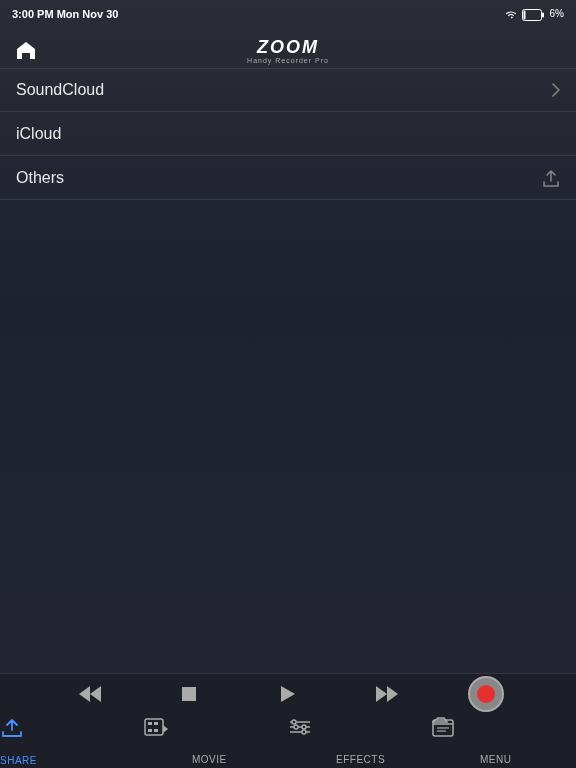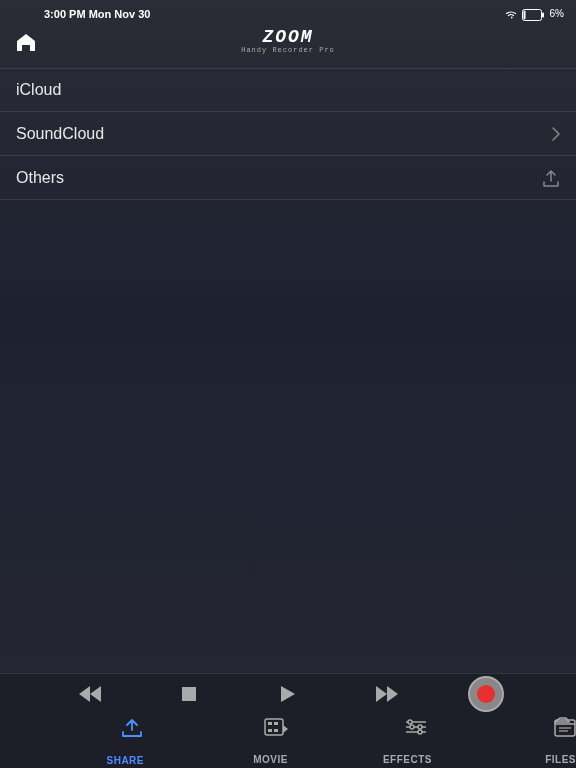--- a/index.html
+++ b/index.html
@@ -15,46 +15,44 @@
     }
 
     
     .status-bar {
       display: flex;
       align-items: center;
       justify-content: space-between;
       height: 28px;
       padding: 0 12px;
       background: transparent;
-      margin-left: 32px;
     }
 
     .status-left {
       font-size: 11px;
       font-weight: 600;
       color: #fff;
     }
 
     .status-right {
       display: flex;
       align-items: center;
       gap: 4px;
       font-size: 11px;
       color: #fff;
     }
 
     
     .header {
       display: flex;
-      align-items: flex-start;
+      align-items: flex-end;
       justify-content: space-between;
       height: 36px;
       padding: 0 12px;
       position: relative;
-      font-family: Liberation Mono, monospace;
     }
 
     .home-icon-btn {
       width: 28px;
       height: 28px;
       display: flex;
       align-items: center;
       justify-content: center;
     }
 
@@ -158,26 +156,25 @@
     .tab-bar {
       display: flex;
       align-items: center;
       height: 54px;
     }
 
     .tab-item {
       flex: 1;
       display: flex;
       flex-direction: column;
-      align-items: flex-end;
+      align-items: flex-start;
       justify-content: center;
       gap: 17px;
       cursor: pointer;
       height: 100%;
-      font-weight: bold;
     }
 
     .tab-label {
       font-size: 10px;
       letter-spacing: 0.5px;
       color: #4a8fff;
     }
 
     .tab-label-inactive {
       font-size: 10px;
@@ -223,28 +220,28 @@
   </div>
   <div class="logo-container">
     <span class="logo-zoom">zoom</span>
     <span class="logo-sub">Handy Recorder Pro</span>
   </div>
 </div>
 
 <div class="list-container">
 
   <div class="list-item">
-    <span class="list-item-label">iCloud</span>
-  </div>
-
-  <div class="list-item">
     <span class="list-item-label">SoundCloud</span>
     <svg width="8" height="14" viewBox="0 0 8 14" fill="none">
       <path d="M1 1l6 6-6 6" stroke="#888" stroke-width="1.5" stroke-linecap="round" stroke-linejoin="round"></path>
     </svg>
+  </div>
+
+  <div class="list-item">
+    <span class="list-item-label">iCloud</span>
   </div>
 
   <div class="list-item">
     <span class="list-item-label">Others</span>
     <svg width="18" height="20" viewBox="0 0 18 20" fill="none">
       <path d="M9 13V3M9 3l-4 4M9 3l4 4" stroke="#888" stroke-width="1.5" stroke-linecap="round" stroke-linejoin="round"></path>
       <path d="M2 14v4h14v-4" stroke="#888" stroke-width="1.5" stroke-linecap="round" stroke-linejoin="round"></path>
     </svg>
   </div>
 </div>
@@ -321,17 +318,17 @@
     </div>
 
     <div class="tab-item">
       <svg width="22" height="20" viewBox="0 0 22 20" fill="none">
         <rect x="1" y="3" width="20" height="16" rx="2" stroke="#aaa" stroke-width="1.5"></rect>
         <path d="M1 7h20" stroke="#aaa" stroke-width="1.5"></path>
         <path d="M6 1h6l3 4H1z" fill="none" stroke="#aaa" stroke-width="1.5"></path>
         <line x1="5" y1="11" x2="17" y2="11" stroke="#aaa" stroke-width="1.2"></line>
         <line x1="5" y1="14" x2="14" y2="14" stroke="#aaa" stroke-width="1.2"></line>
       </svg>
-      <span class="tab-label-inactive">FILES</span>
+      <span class="tab-label-inactive">MENU</span>
     </div>
 
   </div>
 </div>
 
 </body></html>

